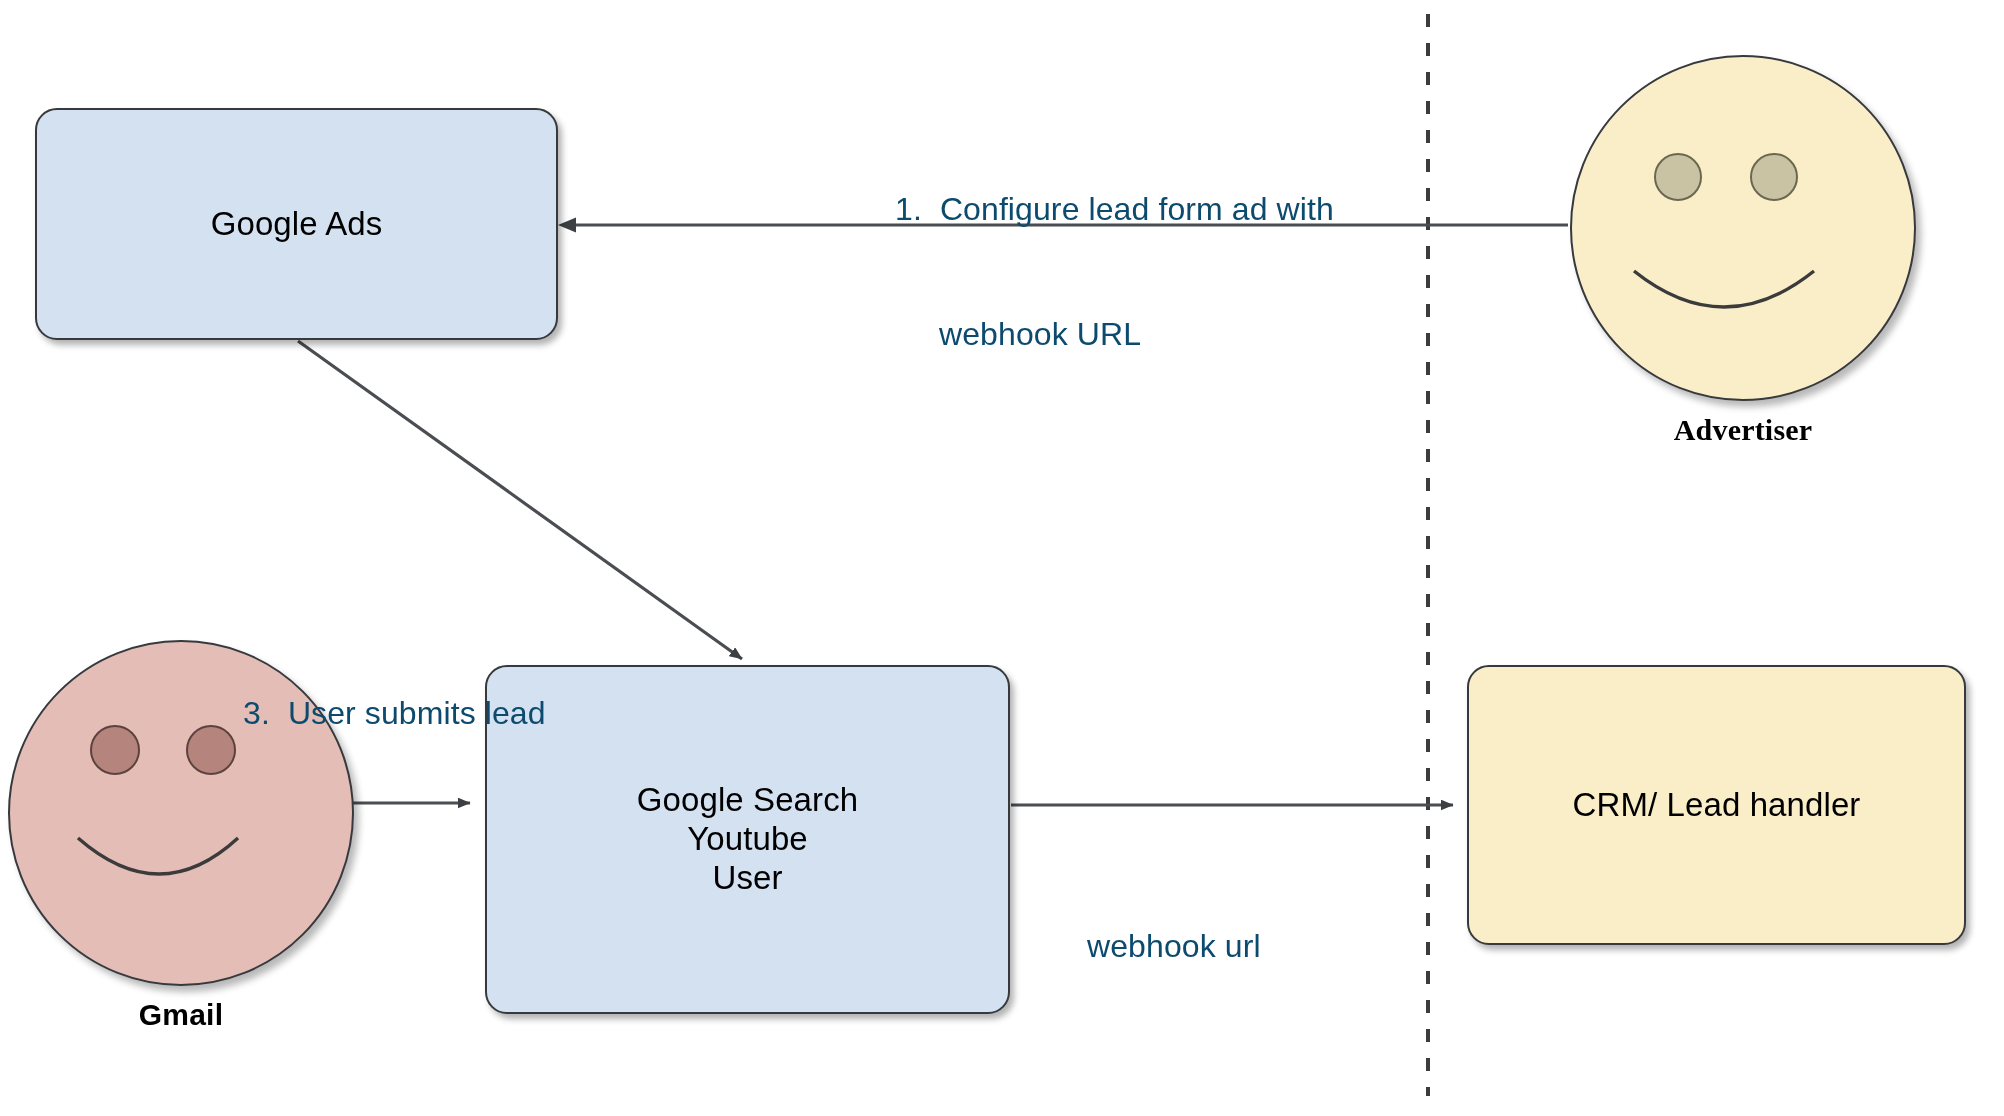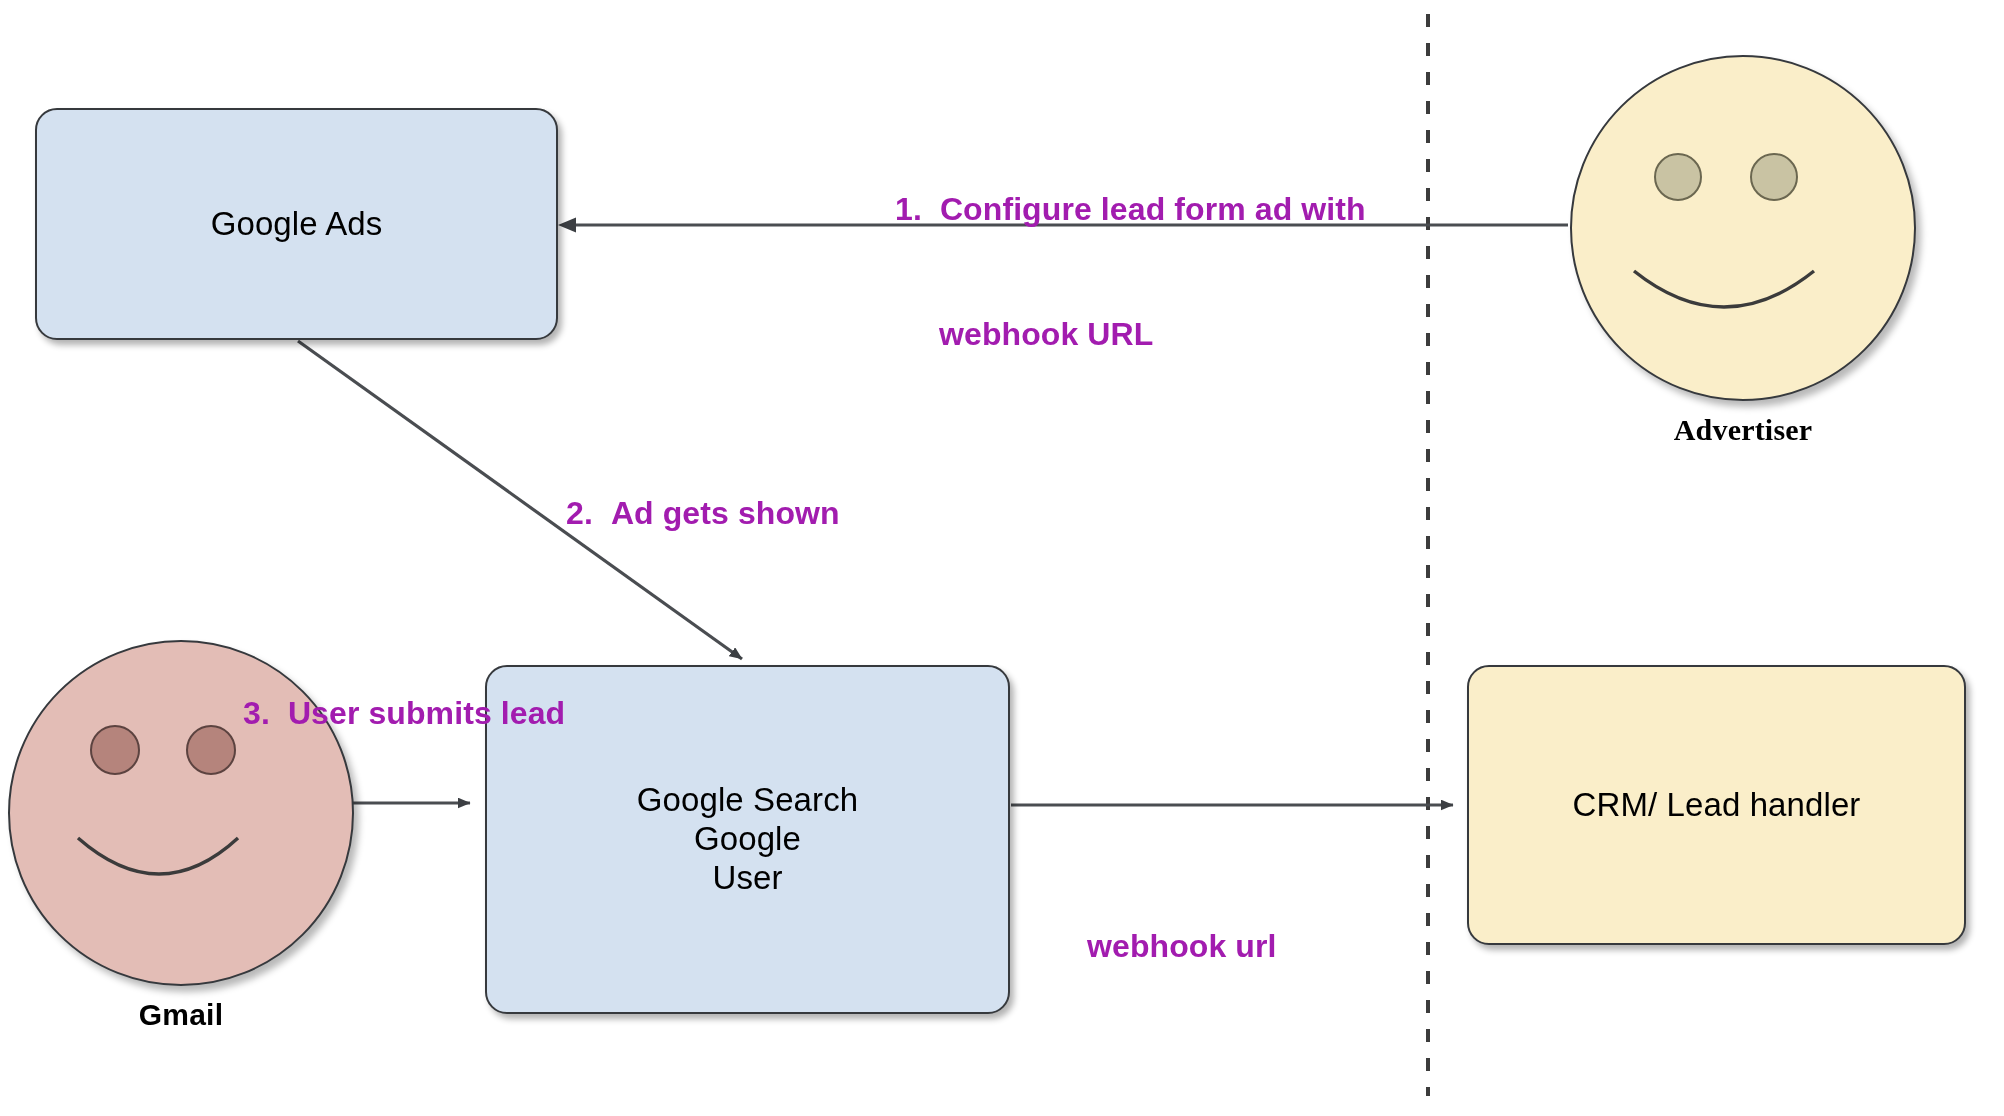--- a/index.html
+++ b/index.html
@@ -95,24 +95,23 @@
 
   #actor-user { left: 8px;  top: 640px;  width: 346px; }
   #actor-user .face { width: 342px; height: 342px; }
   #actor-user .actor-label { top: 358px; }
 
   
   .edge-label {
     position: absolute;
     font-size: 32px;
     line-height: 1.30;
-    color: #a21caf;
+    color: #0c4a6e;
     white-space: pre;
     letter-spacing: 0.1px;
-    font-weight: bold;
   }
   .edge-label .num { display: inline-block; }
   #label-1 { left: 895px;  top: 106px; }
   #label-2 { left: 566px;  top: 410px; }
   #label-3 { left: 243px;  top: 610px; }
   #label-4 { left: 1043px; top: 843px; }
 </style>
 </head>
 <body>
 
@@ -140,21 +139,21 @@
     <line x1="1011" y1="805" x2="1453" y2="805" stroke="#4a4d51" stroke-width="3.2" marker-end="url(#arrowRight)"></line>
   </svg>
 
   <div id="node-google-ads" class="node-box fill-blue">
     <span>Google Ads</span>
   </div>
 
   <div id="node-google-surfaces" class="node-box fill-blue">
     <div class="box-lines">
       <div>Google Search</div>
-      <div>Google</div>
+      <div>Youtube</div>
       <div>User</div>
     </div>
   </div>
 
   <div id="node-crm" class="node-box fill-cream">
     <span>CRM/ Lead handler</span>
   </div>
 
   <div id="actor-advertiser" class="actor">
     <div class="face face-advertiser">
@@ -176,23 +175,20 @@
       </svg>
     </div>
     <div class="actor-label">Gmail</div>
   </div>
 
   <div id="label-1" class="edge-label">
     <div><span class="num">1.</span>&nbsp;&nbsp;<span>Configure lead form ad with</span></div>
     <div style="padding-left:44px;"><span>webhook URL</span></div>
   </div>
 
-  <div id="label-2" class="edge-label">
-    <div><span class="num">2.</span>&nbsp;&nbsp;<span>Ad gets shown</span></div>
-  </div>
 
   <div id="label-3" class="edge-label">
     <div><span class="num">3.</span>&nbsp;&nbsp;<span>User submits lead</span></div>
   </div>
 
   <div id="label-4" class="edge-label">
     <div style="padding-left:44px;"><span>webhook url</span></div>
   </div>
 
 </div>

